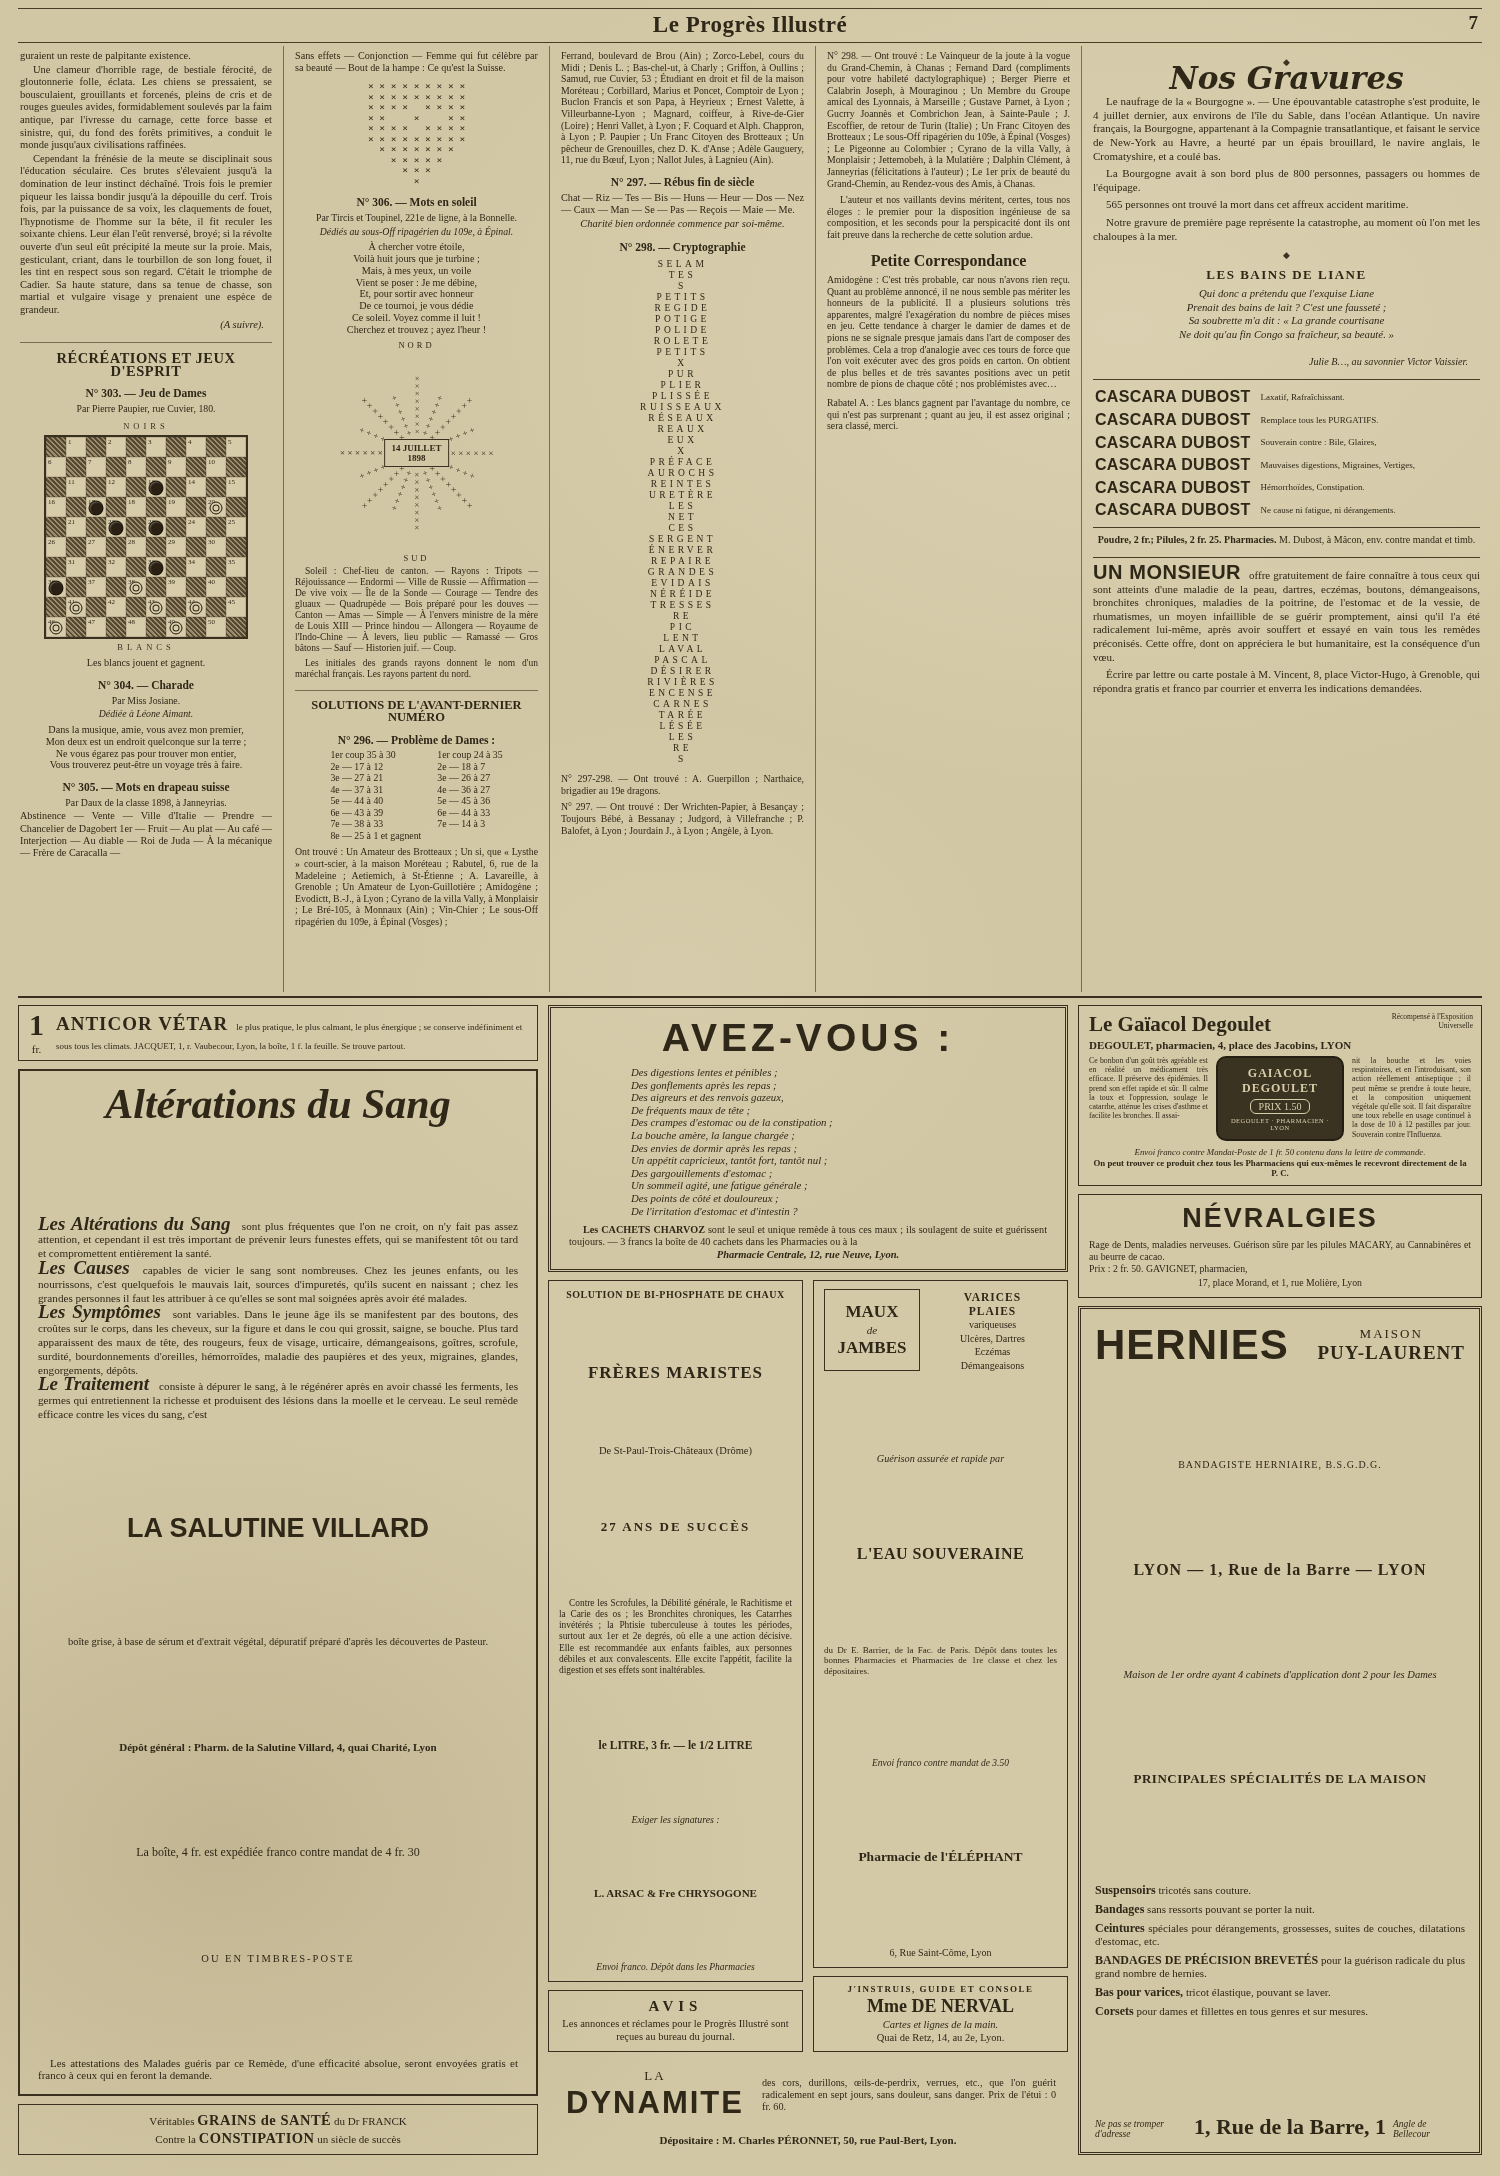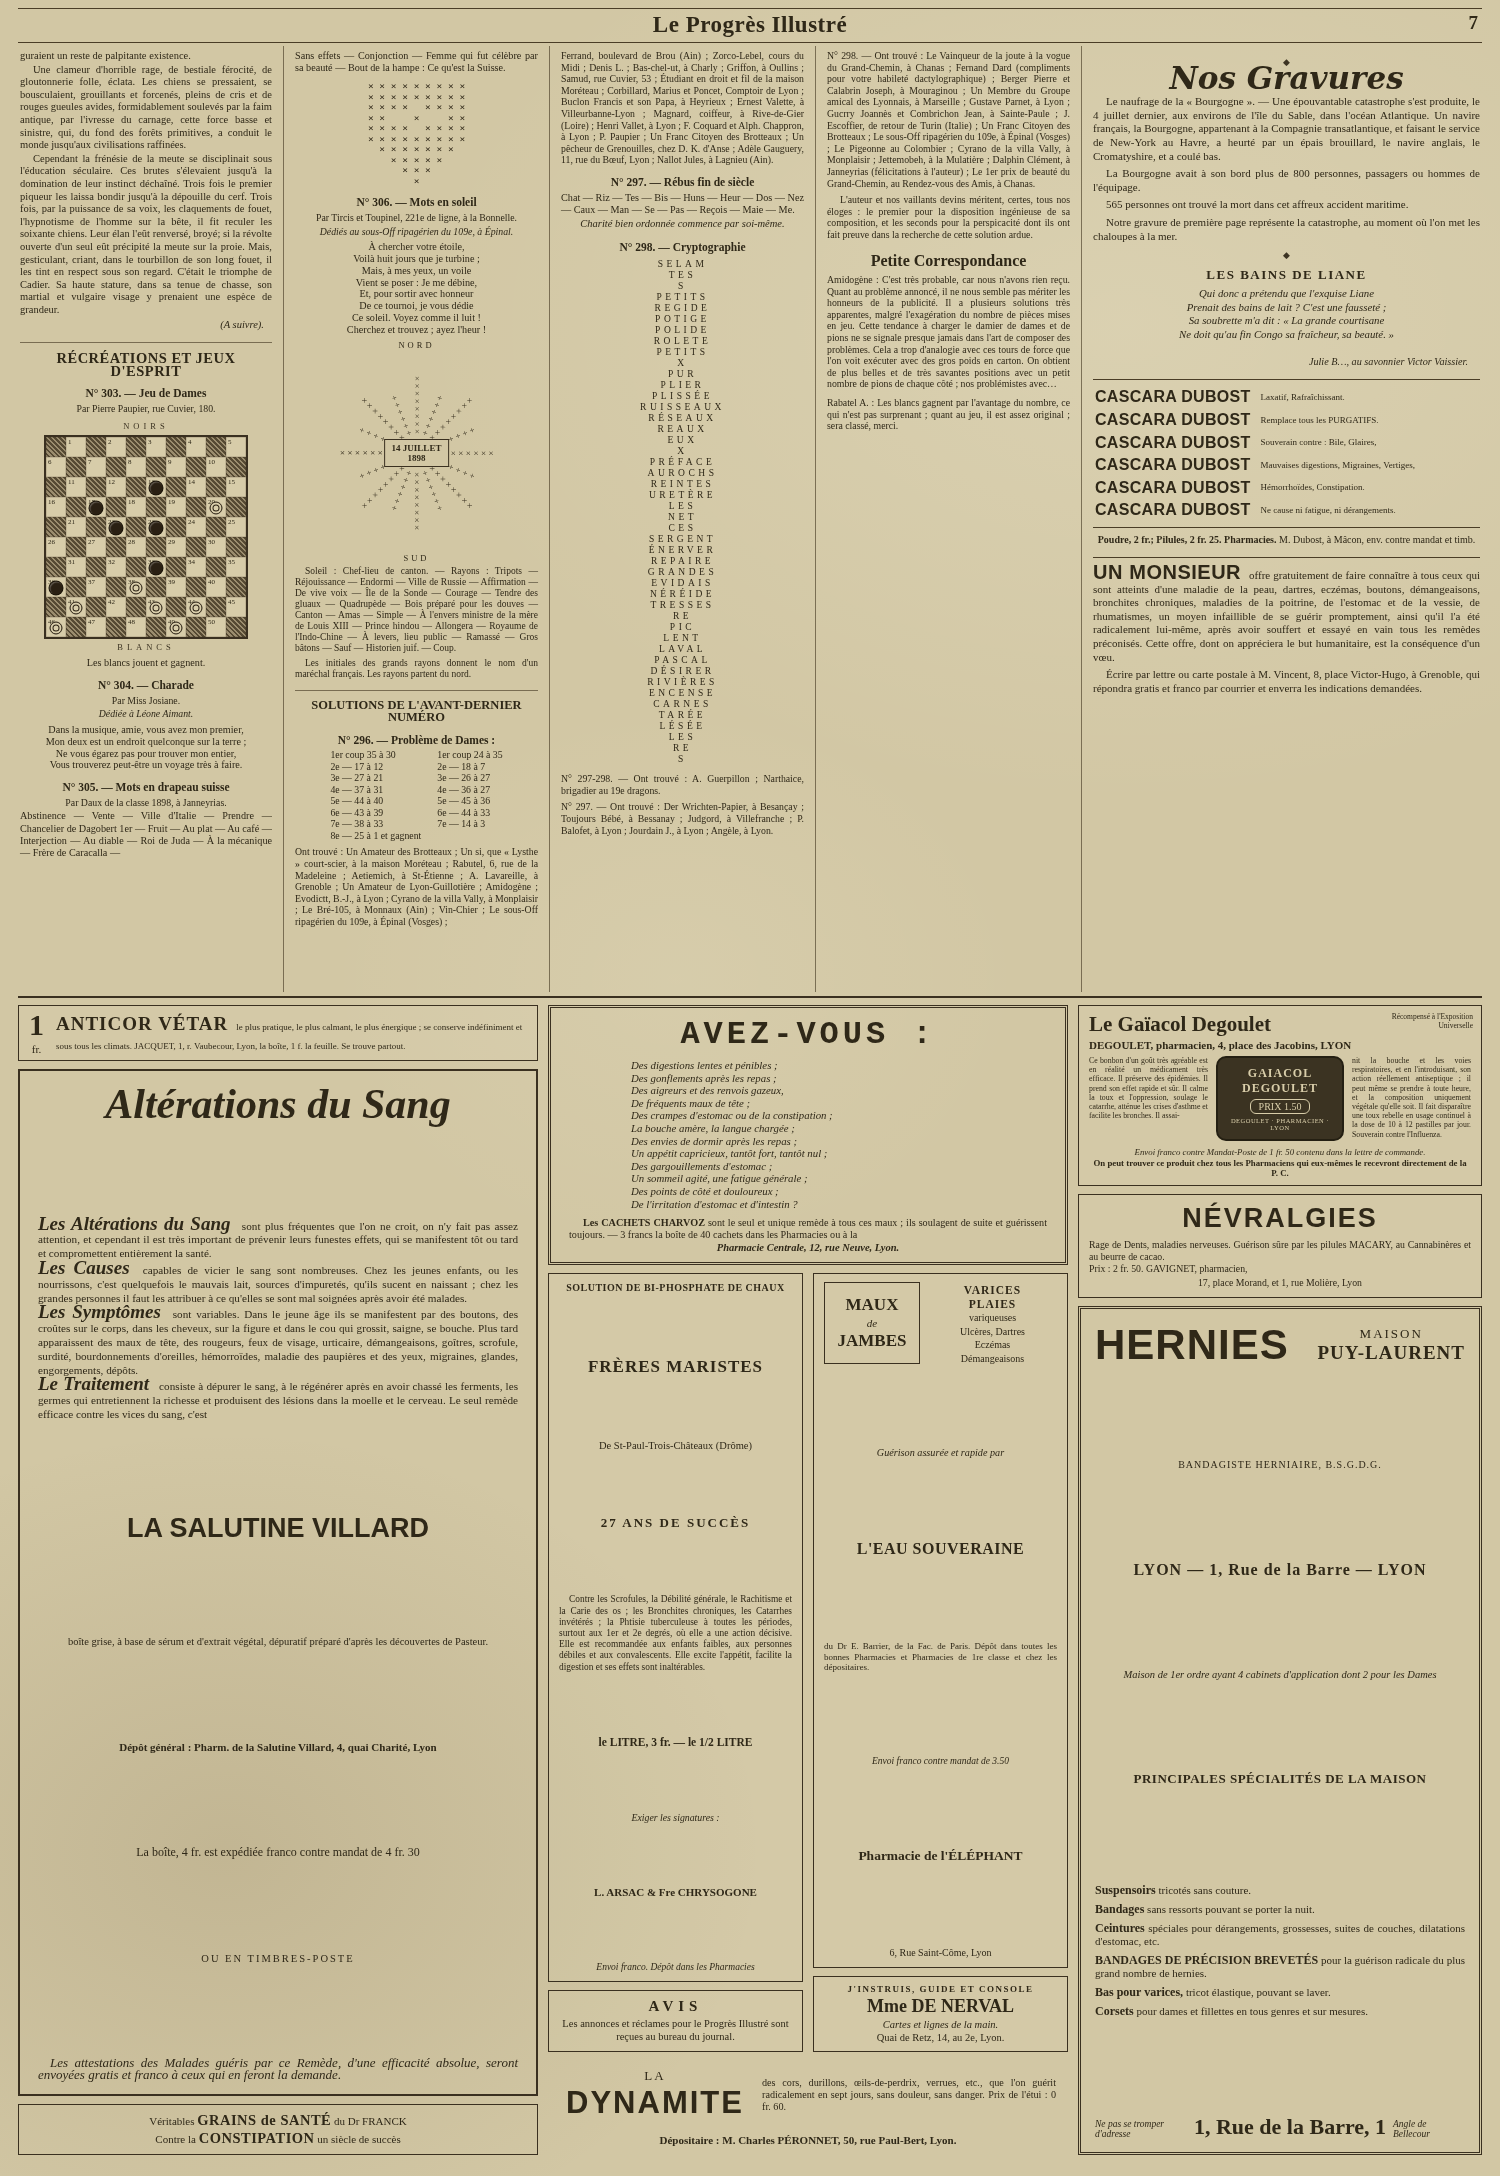--- a/index.html
+++ b/index.html
@@ -97,26 +97,26 @@
   .anticor-body{font-size:9px;line-height:10.5px;}
   .ad-alterations{flex:1;display:flex;flex-direction:column;justify-content:space-between;border:2px solid #3a3020;padding:12px 18px;}
   .alt-title{font-size:42px;font-weight:bold;font-style:italic;text-align:center;margin:0;line-height:1;}
   .alt-p{font-size:11.2px;line-height:13.8px;text-indent:0;text-align:justify;margin:0;}
   .alt-head{font-size:19px;font-weight:bold;font-style:italic;padding-right:7px;}
   .salutine{font-family:"Liberation Sans","DejaVu Sans",sans-serif;font-weight:bold;font-size:27px;text-align:center;margin:0;text-indent:0;}
   .alt-desc{font-size:10.5px;line-height:12.5px;text-align:center;text-indent:0;}
   .alt-depot{font-size:11px;font-weight:bold;text-align:center;text-indent:0;}
   .alt-price{font-size:12px;text-align:center;text-indent:0;}
   .alt-stamps{font-size:10.5px;letter-spacing:2px;text-align:center;text-indent:0;}
-  .alt-attest{font-size:13px;font-style:italic;line-height:12.2px;text-align:justify;text-indent:12px;}
+  .alt-attest{font-size:11px;line-height:12.2px;text-align:justify;text-indent:12px;}
   .ad-grains{border:1.5px solid #3a3020;padding:6px 8px;text-align:center;}
   .grains-line{font-size:11px;text-indent:0;margin:1px 0;text-align:center;}
   .grains-line b{font-size:14.5px;letter-spacing:.5px;}
   .ad-avez{border:3px double #3a3020;padding:8px 18px;}
-  .avez-title{font-family:Liberation Mono, monospace;font-weight:bold;font-size:32px;text-align:center;letter-spacing:4px;margin:0 0 6px;text-indent:0;}
+  .avez-title{font-family:Liberation Sans, sans-serif;font-weight:bold;font-size:39px;text-align:center;letter-spacing:4px;margin:0 0 6px;text-indent:0;}
   .avez-item{font-style:italic;font-size:10.8px;line-height:12.6px;margin-left:62px;}
   .avez-foot{font-size:10.2px;line-height:12px;margin-top:7px;text-indent:14px;text-align:justify;}
   .avez-foot2{text-align:center;font-weight:bold;font-style:italic;font-size:10.5px;text-indent:0;}
   .mid-two{display:grid;grid-template-columns:1fr 1fr;gap:10px;flex:1;min-height:0;}
   .mid-sub{display:flex;flex-direction:column;gap:8px;min-height:0;}
   .ad-maristes{flex:1;display:flex;flex-direction:column;justify-content:space-between;text-align:center;padding:8px 10px;}
   .mar-header{font-size:10px;font-weight:bold;letter-spacing:.5px;text-indent:0;text-align:center;}
   .mar-title{font-size:17px;font-weight:bold;letter-spacing:1px;text-indent:0;text-align:center;}
   .mar-sub{font-size:10.5px;text-indent:0;text-align:center;}
   .mar-succes{font-size:13px;font-weight:bold;letter-spacing:2px;text-indent:0;text-align:center;}

